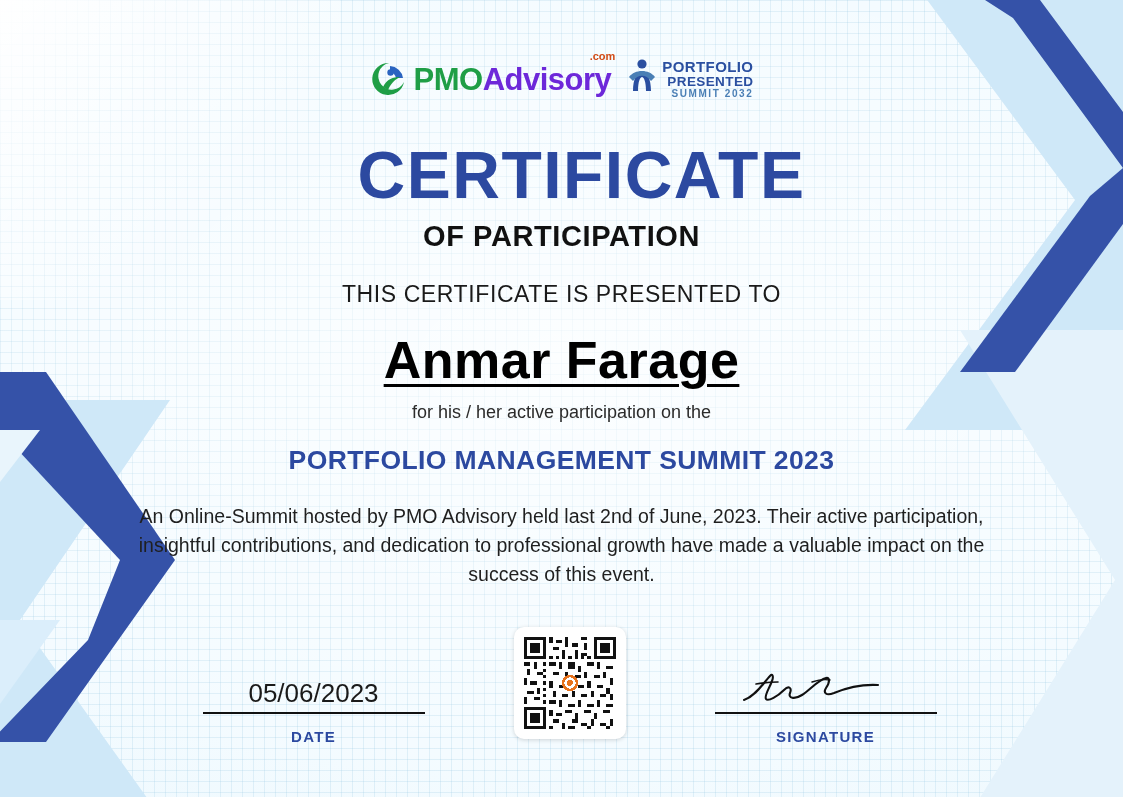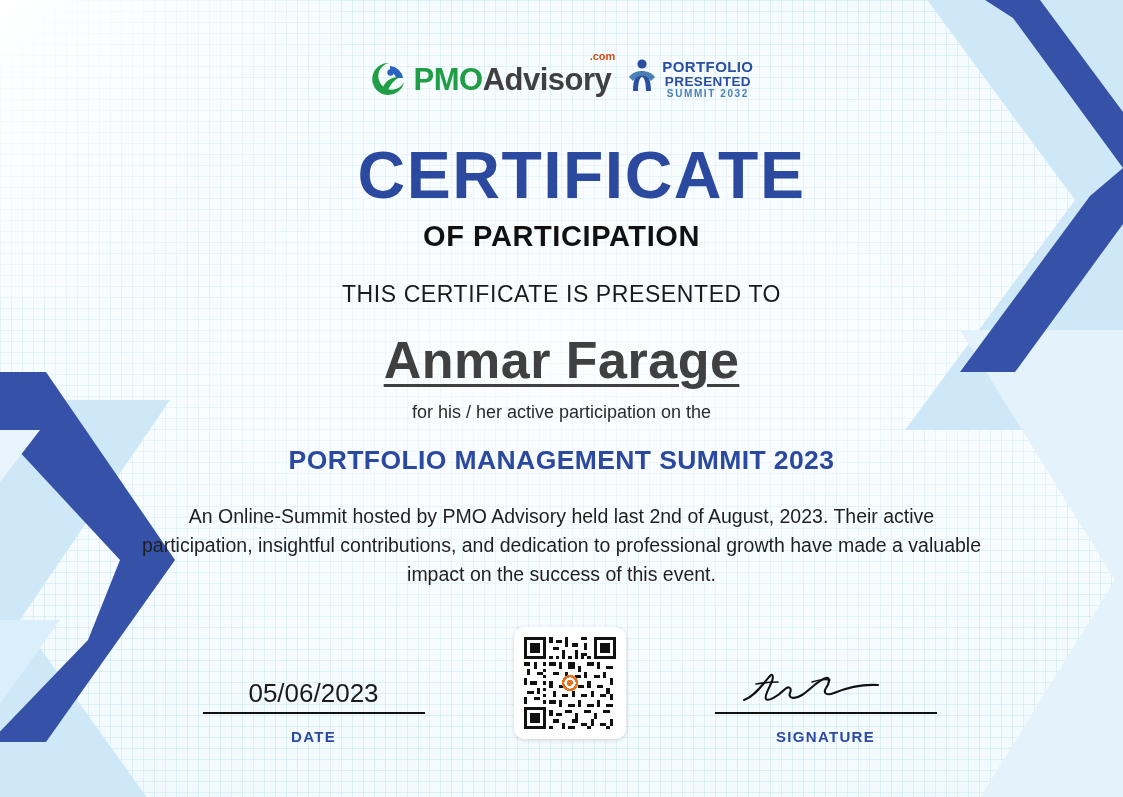--- a/index.html
+++ b/index.html
@@ -73,38 +73,38 @@
     position: relative;
   }
   .logo-text {
     font-size: 31px;
     font-weight: bold;
     letter-spacing: -0.5px;
     line-height: 1;
     position: relative;
   }
   .logo-text .pmo { color: #1f9e46; }
-  .logo-text .adv { color: #404040; text-align: center; }
+  .logo-text .adv { color: #6d28d9; text-align: center; }
   .logo-dotcom {
     position: absolute;
     top: -13px;
     right: -4px;
     font-size: 11px;
     color: #d24b16;
     font-weight: bold;
     letter-spacing: 0;
   }
   .logo-summit {
     display: flex;
     align-items: center;
     gap: 5px;
   }
   .summit-text {
     line-height: 1.05;
-    text-align: center;
+    text-align: right;
   }
   .summit-text .l1 { font-size: 15px; font-weight: bold; color: #2a4fa0; letter-spacing: 0.4px; }
   .summit-text .l2 { font-size: 13.5px; font-weight: bold; color: #2a4fa0; letter-spacing: 0.4px; }
   .summit-text .l3 { font-size: 10px; font-weight: bold; color: #4a7fb5; letter-spacing: 1.6px; }
 
   .title {
     margin-top: 36px;
     font-size: 66px;
     font-weight: bold;
     color: #2c49a0;
@@ -122,21 +122,21 @@
   .presented {
     margin-top: 28px;
     font-size: 23px;
     color: #1a1a1a;
     letter-spacing: 0.6px;
   }
   .recipient {
     margin-top: 22px;
     font-size: 52px;
     font-weight: bold;
-    color: #404040;
+    color: #000000;
     text-decoration: underline;
     text-decoration-thickness: 3px;
     text-underline-offset: 6px;
     letter-spacing: 0.5px;
     text-align: right;
   }
   .for-line {
     margin-top: 12px;
     font-size: 18px;
     color: #2b2b2b;
@@ -268,21 +268,21 @@
         </span>
       </div>
     </div>
 
     <div class="title">CERTIFICATE</div>
     <div class="subtitle">OF PARTICIPATION</div>
     <div class="presented">THIS CERTIFICATE IS PRESENTED TO</div>
     <div class="recipient">Anmar Farage</div>
     <div class="for-line">for his / her active participation on the</div>
     <div class="event">PORTFOLIO MANAGEMENT SUMMIT 2023</div>
-    <div class="blurb">An Online-Summit hosted by PMO Advisory held last 2nd of August, 2023. Their active participation, insightful contributions, and dedication to professional growth have made a valuable impact on the success of this event.</div>
+    <div class="blurb">An Online-Summit hosted by PMO Advisory held last 2nd of June, 2023. Their active participation, insightful contributions, and dedication to professional growth have made a valuable impact on the success of this event.</div>
   </div>
 
   <div class="footer">
 
     <div class="foot-col">
       <div class="foot-value">05/06/2023</div>
       <div class="foot-rule"></div>
       <div class="foot-label">DATE</div>
     </div>
 

